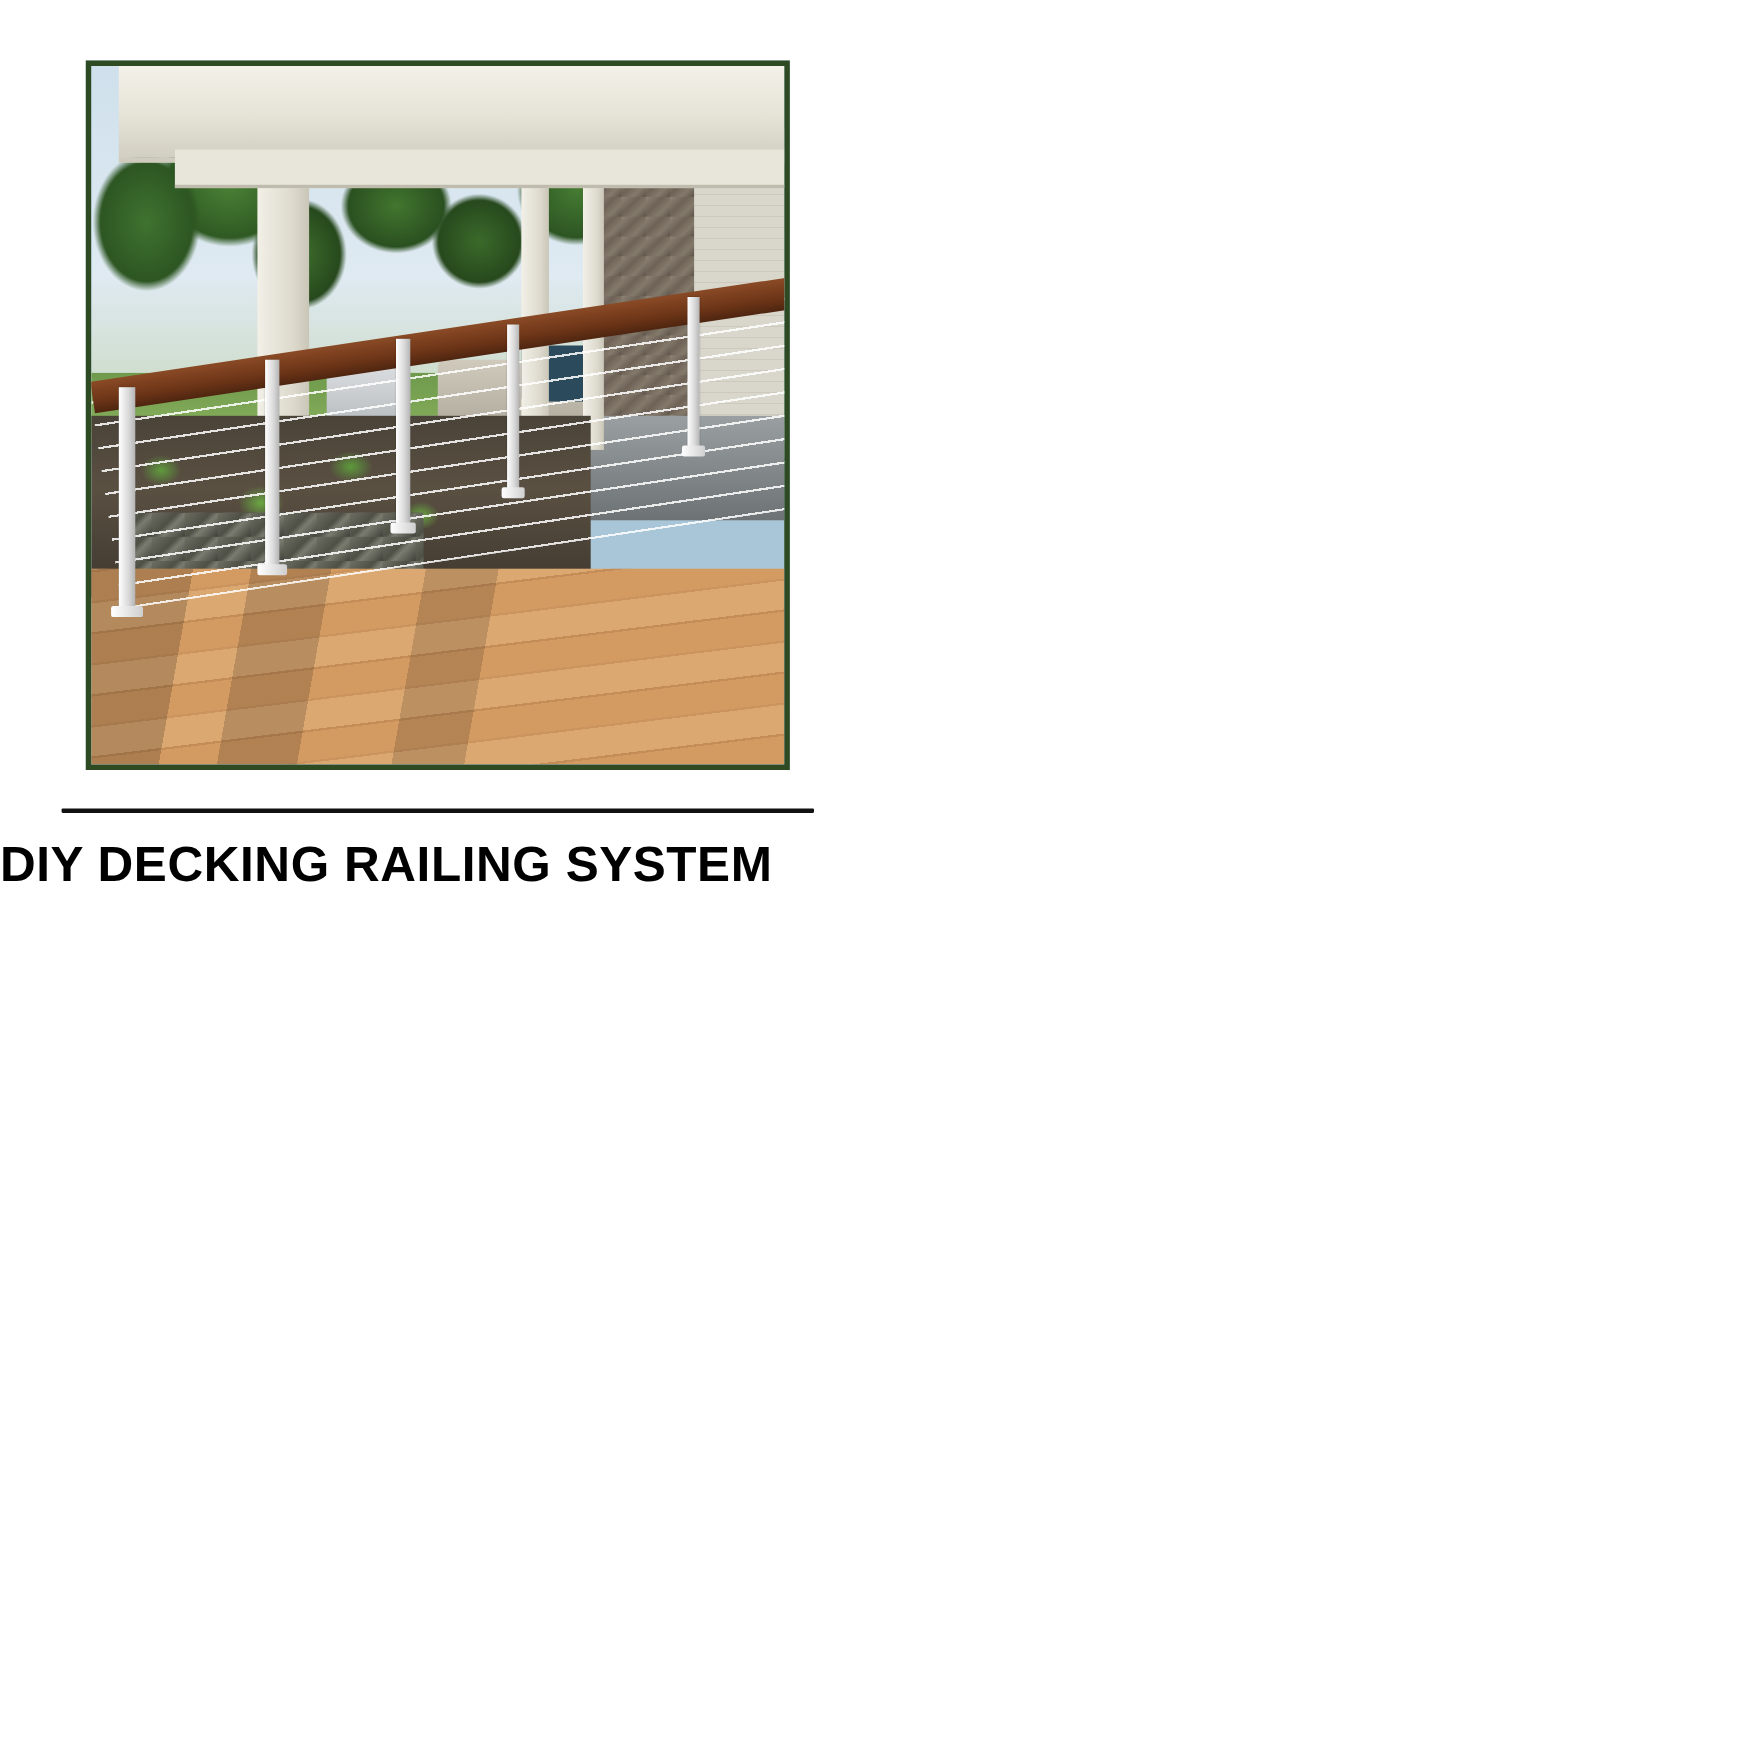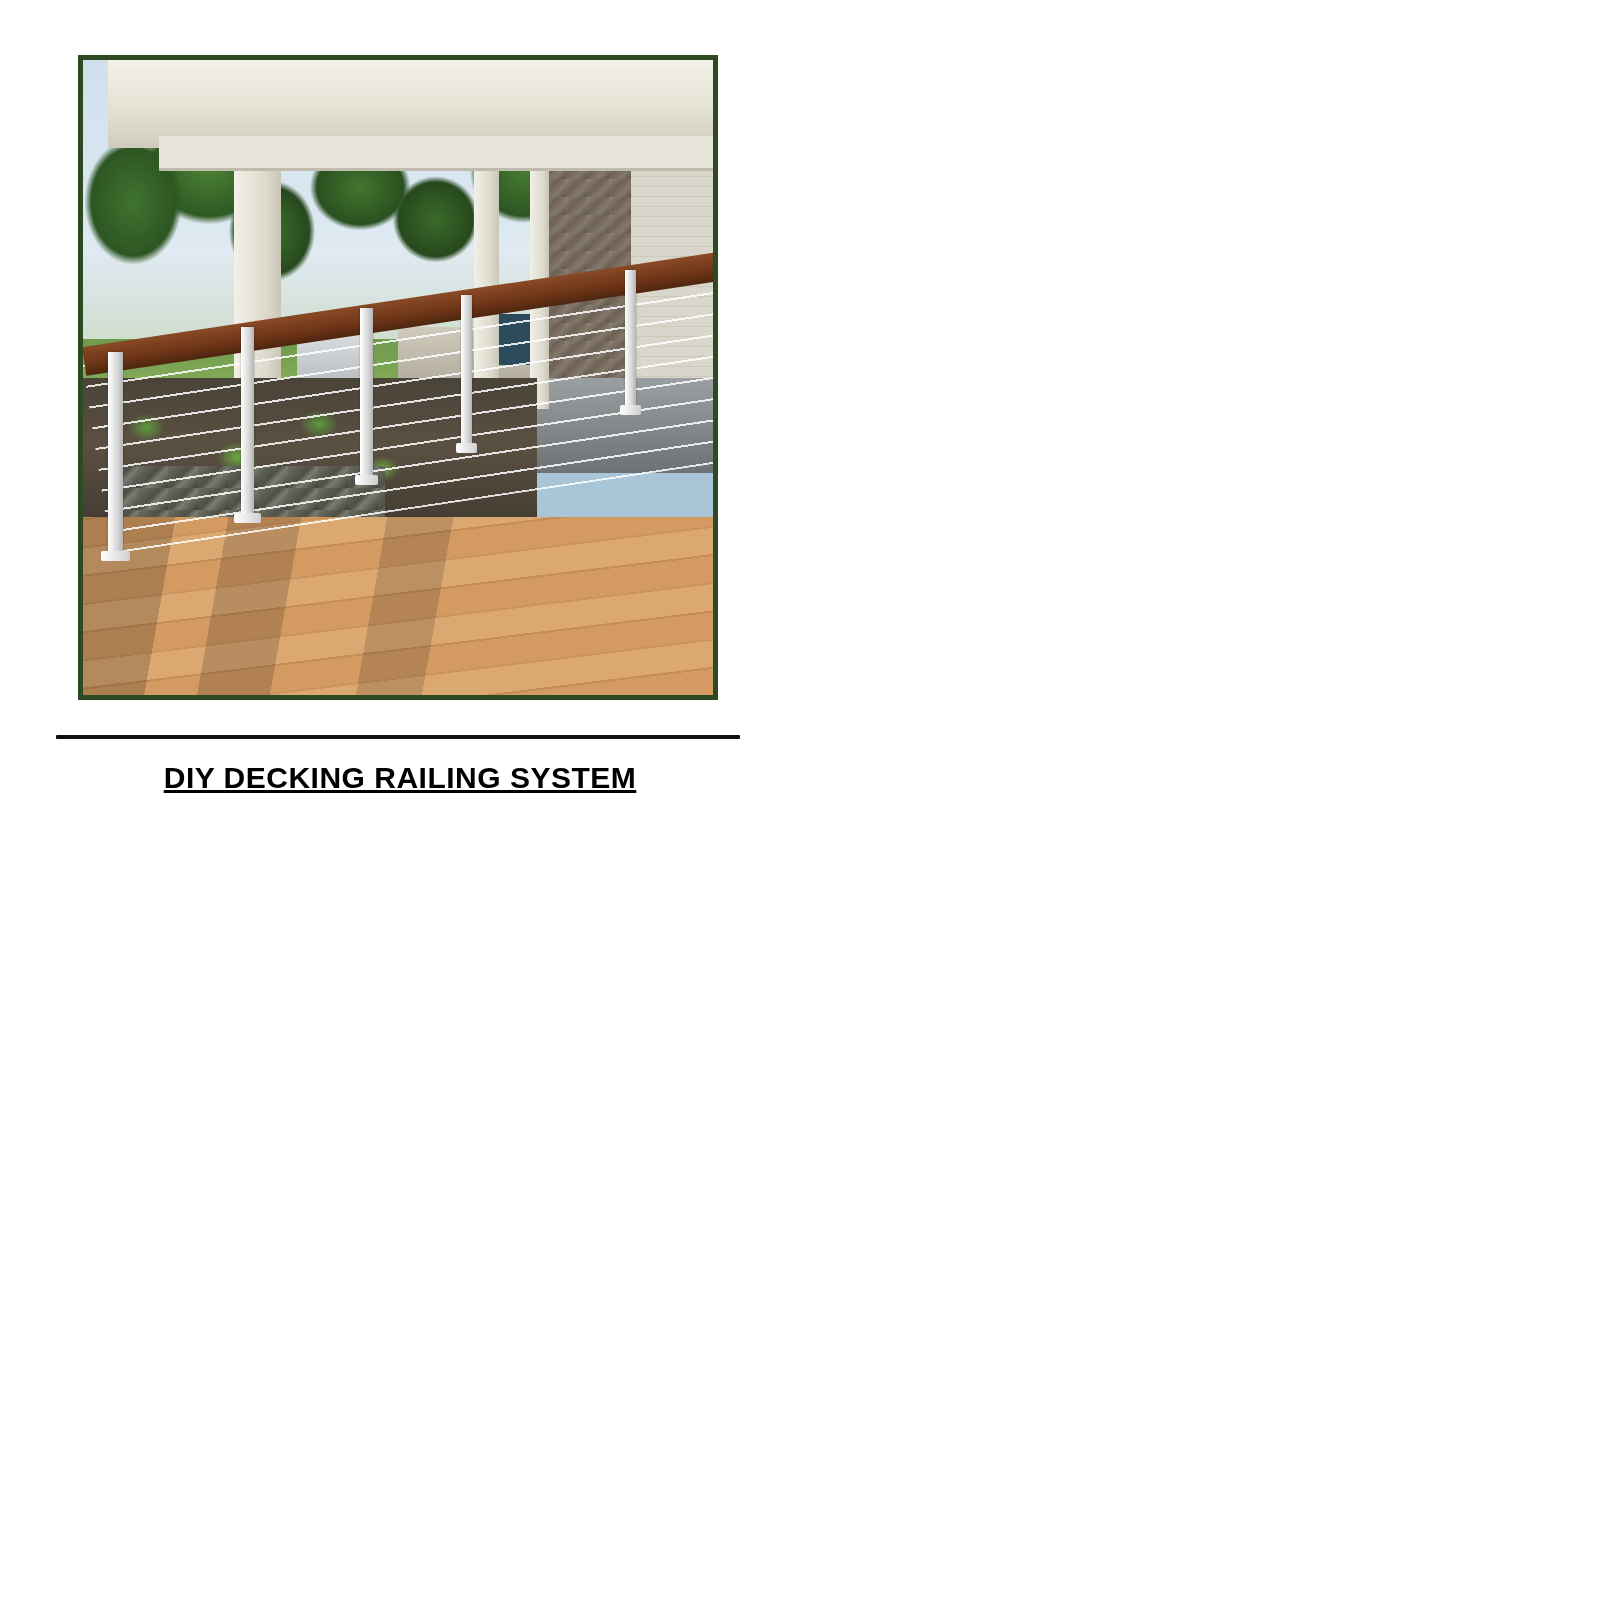--- a/index.html
+++ b/index.html
@@ -37,29 +37,28 @@
 
   .divider{
     position:absolute;
     height:4px;
     background:#111111;
     border-radius:1px;
   }
 
   .caption{
     position:absolute;
-    text-align:center;
+    text-align:left;
     font-weight:bold;
     color:#000000;
-    font-size:30px;
+    font-size:45px;
     letter-spacing:0.5px;
     line-height:1;
     white-space:nowrap;
     font-family:"Liberation Sans",sans-serif;
-    text-decoration:underline;
   }
 
   
   #photo-deck{
     left:78px;top:55px;width:640px;height:645px;
     border:5px solid #2e4a23;
     background:#a9c6d8;
   }
   .deck-inner{position:absolute;inset:0;overflow:hidden;}
   .deck-sky{position:absolute;left:0;top:0;width:100%;height:50%;

